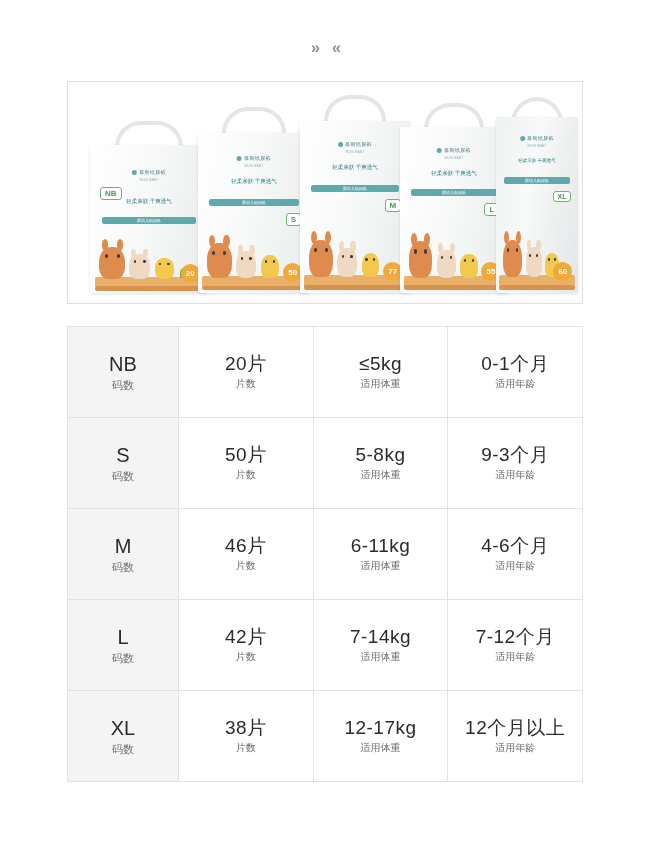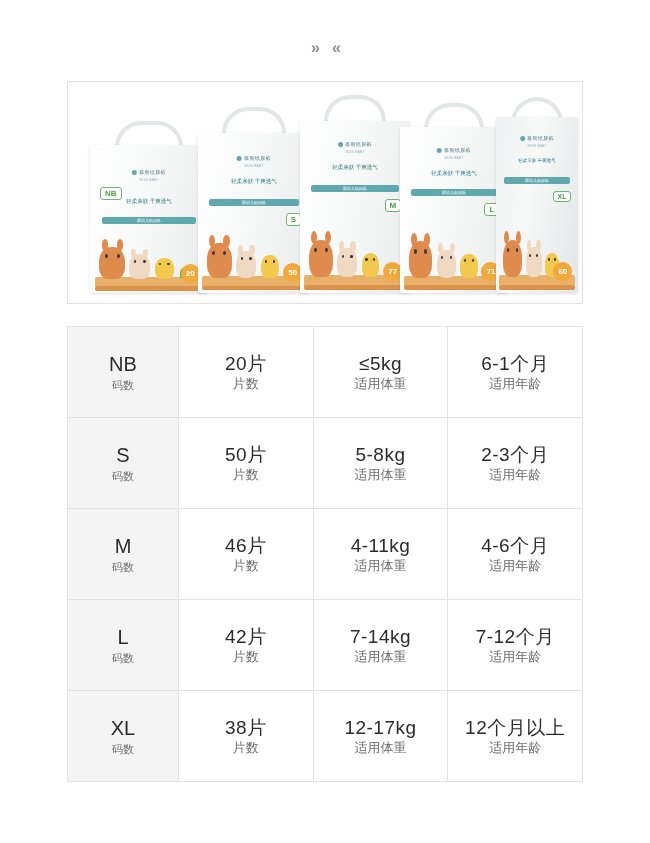--- a/index.html
+++ b/index.html
@@ -247,21 +247,21 @@
     color: #6d6d6d;
     line-height: 16px;
   }
   .val-main {
     font-size: 19px;
     color: #2b2b2b;
     line-height: 24px;
     letter-spacing: 0.5px;
   }
   .val-sub {
-    font-size: 13px;
+    font-size: 10px;
     color: #6d6d6d;
     line-height: 16px;
   }
 </style>
 </head>
 <body>
 
 <div class="page">
 
   <div class="title-row">
@@ -400,21 +400,21 @@
             <div class="ear r" style="background:#f0d9c2;"></div>
             <div class="eye l"></div>
             <div class="eye r"></div>
           </div>
           <div class="animal" style="left:56%; width:16%; height:34%; background:#f2c94c;">
             <div class="eye l"></div>
             <div class="eye r"></div>
           </div>
           <div class="leaf" style="left:77%;"></div>
         </div>
-        <div class="countbadge">71</div>
+        <div class="countbadge">55</div>
       </div>
     </div>
 
     <div class="pack" style="left:428px; width:82px; height:196px;">
       <div class="handle" style="top:0; width:44px; height:32px;"></div>
       <div class="body" style="height:176px; background:linear-gradient(100deg,#eef1f1 0%,#f8f9f9 40%,#e2e6e6 100%);">
         <div class="logo" style="top:18px;">
           <span class="dot"></span><span>慕斯纸尿裤</span>
         </div>
         <div class="sub" style="top:27px;">MUSI BABY</div>
@@ -456,53 +456,53 @@
         </td>
         <td>
           <div class="val-main">20片</div>
           <div class="val-sub">片数</div>
         </td>
         <td>
           <div class="val-main">≤5kg</div>
           <div class="val-sub">适用体重</div>
         </td>
         <td>
-          <div class="val-main">6-1个月</div>
+          <div class="val-main">0-1个月</div>
           <div class="val-sub">适用年龄</div>
         </td>
       </tr>
       <tr>
         <td class="size-cell">
           <div class="size-label">S</div>
           <div class="size-sub">码数</div>
         </td>
         <td>
           <div class="val-main">50片</div>
           <div class="val-sub">片数</div>
         </td>
         <td>
           <div class="val-main">5-8kg</div>
           <div class="val-sub">适用体重</div>
         </td>
         <td>
-          <div class="val-main">2-3个月</div>
+          <div class="val-main">9-3个月</div>
           <div class="val-sub">适用年龄</div>
         </td>
       </tr>
       <tr>
         <td class="size-cell">
           <div class="size-label">M</div>
           <div class="size-sub">码数</div>
         </td>
         <td>
           <div class="val-main">46片</div>
           <div class="val-sub">片数</div>
         </td>
         <td>
-          <div class="val-main">4-11kg</div>
+          <div class="val-main">6-11kg</div>
           <div class="val-sub">适用体重</div>
         </td>
         <td>
           <div class="val-main">4-6个月</div>
           <div class="val-sub">适用年龄</div>
         </td>
       </tr>
       <tr>
         <td class="size-cell">
           <div class="size-label">L</div>

